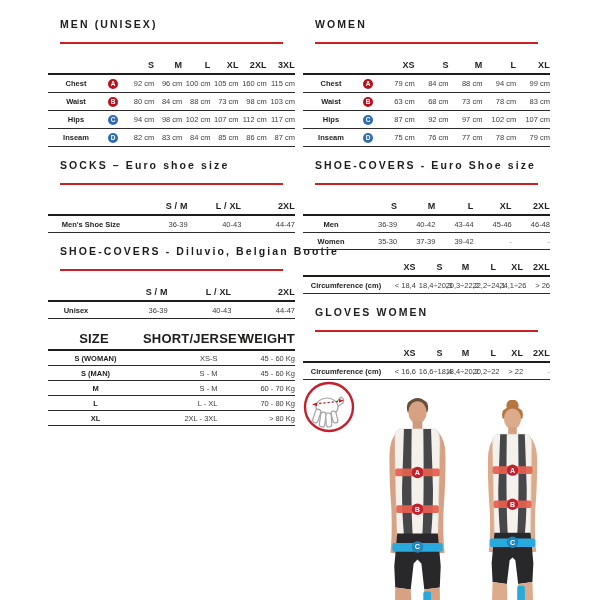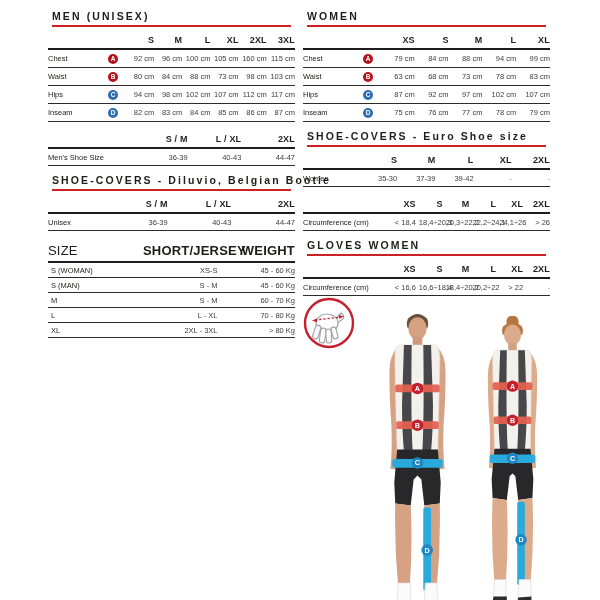--- a/index.html
+++ b/index.html
@@ -5,33 +5,33 @@
   html,body{margin:0;padding:0;}
   body{
     width:600px;height:600px;position:relative;overflow:hidden;background:#fff;
     font-family:"Liberation Sans",sans-serif;color:#1d1d1b;
   }
   .col{position:absolute;top:6px;}
   #col-left{left:48px;width:247px;}
   #col-right{left:303px;width:247px;}
   section{margin-bottom:8px;}
   .sec-title{
-    font-size:10.5px;font-weight:bold;letter-spacing:2.1px;margin:4px;
-    padding-bottom:3px;border-bottom:2px solid #cc2027;white-space:nowrap;color:#1d1d1b;
+    font-size:10.5px;font-weight:bold;letter-spacing:2.1px;margin:12px;
+    padding-bottom:12px;border-bottom:2px solid #cc2027;white-space:nowrap;color:#1d1d1b;
   }
   table{width:100%;border-collapse:collapse;table-layout:fixed;}
   th{
     font-size:9px;font-weight:bold;text-align:right;color:#1d1d1b;
     padding:4px 0 3px 3px;border-bottom:2px solid #1d1d1b;letter-spacing:.2px;
   }
   td{
     font-size:7.5px;text-align:right;color:#3c3c3b;
     padding:3.5px 0 3.5px 3px;border-bottom:1px solid #2b2b2b;white-space:nowrap;
   }
-  .lbl{text-align:left;font-weight:normal;color:#1d1d1b;padding-left:0;}
+  .lbl{text-align:center;font-weight:bold;color:#1d1d1b;padding-left:0;}
   th.lbl{width:56px;}
   .wide th.lbl{width:86px;}
   th.mk,td.mk{width:18px;text-align:left;padding-left:4px;}
   .warmers th{font-size:13px;}
   .warmers th.lbl{width:92px;}
   .warmers td{padding:2.5px 0 2.5px 3px;}
   td.dash{color:#999;}
   .badge{
     display:inline-block;width:10px;height:10px;border-radius:50%;
     color:#fff;font-size:6.5px;font-weight:bold;text-align:center;line-height:10px;
@@ -103,20 +103,21 @@
               <td>84 cm</td>
               <td>85 cm</td>
               <td>86 cm</td>
               <td>87 cm</td>
             </tr>
           </tbody>
         </table>
       </div>
   </section>
   <section>
+    <h2 class="sec-title">SOCKS – Euro shoe size</h2>
     <div class="wide">
         <table>
           <thead>
             <tr>
               <th class="lbl"></th>
               <th>S / M</th>
               <th>L / XL</th>
               <th>2XL</th>
             </tr>
           </thead>
@@ -261,20 +262,28 @@
             <tr>
               <th class="lbl"></th>
               <th>S</th>
               <th>M</th>
               <th>L</th>
               <th>XL</th>
               <th>2XL</th>
             </tr>
           </thead>
           <tbody>
+            <tr>
+              <td class="lbl">Men</td>
+              <td>36-39</td>
+              <td>40-42</td>
+              <td>43-44</td>
+              <td>45-46</td>
+              <td>46-48</td>
+            </tr>
             <tr>
               <td class="lbl">Women</td>
               <td>35-30</td>
               <td>37-39</td>
               <td>39-42</td>
               <td class="dash">-</td>
               <td class="dash">-</td>
             </tr>
           </tbody>
         </table>

